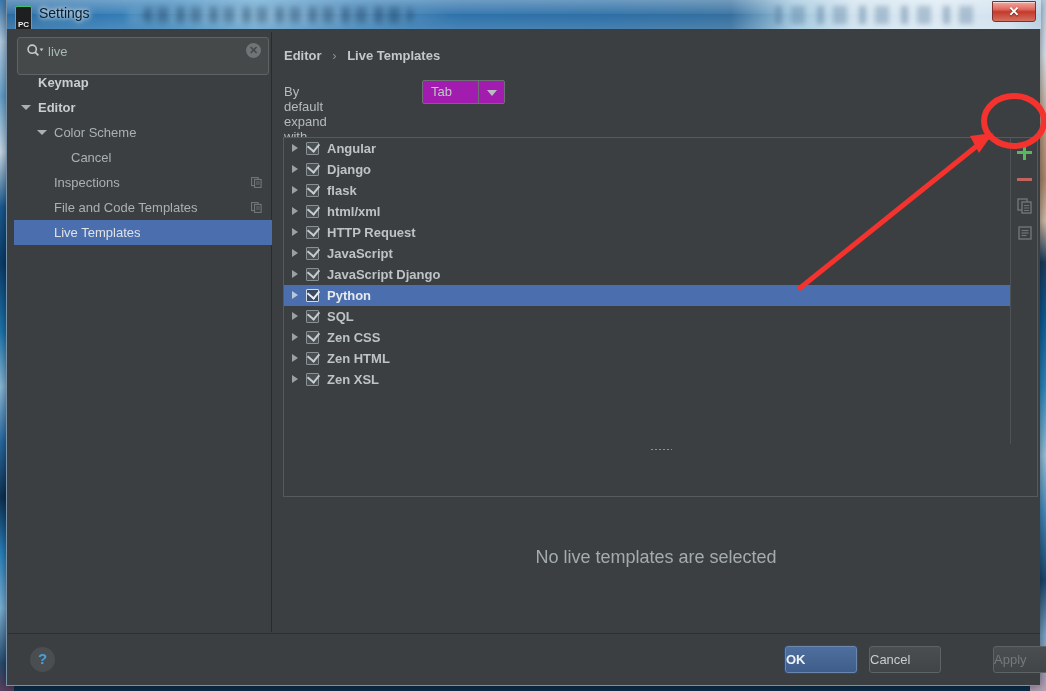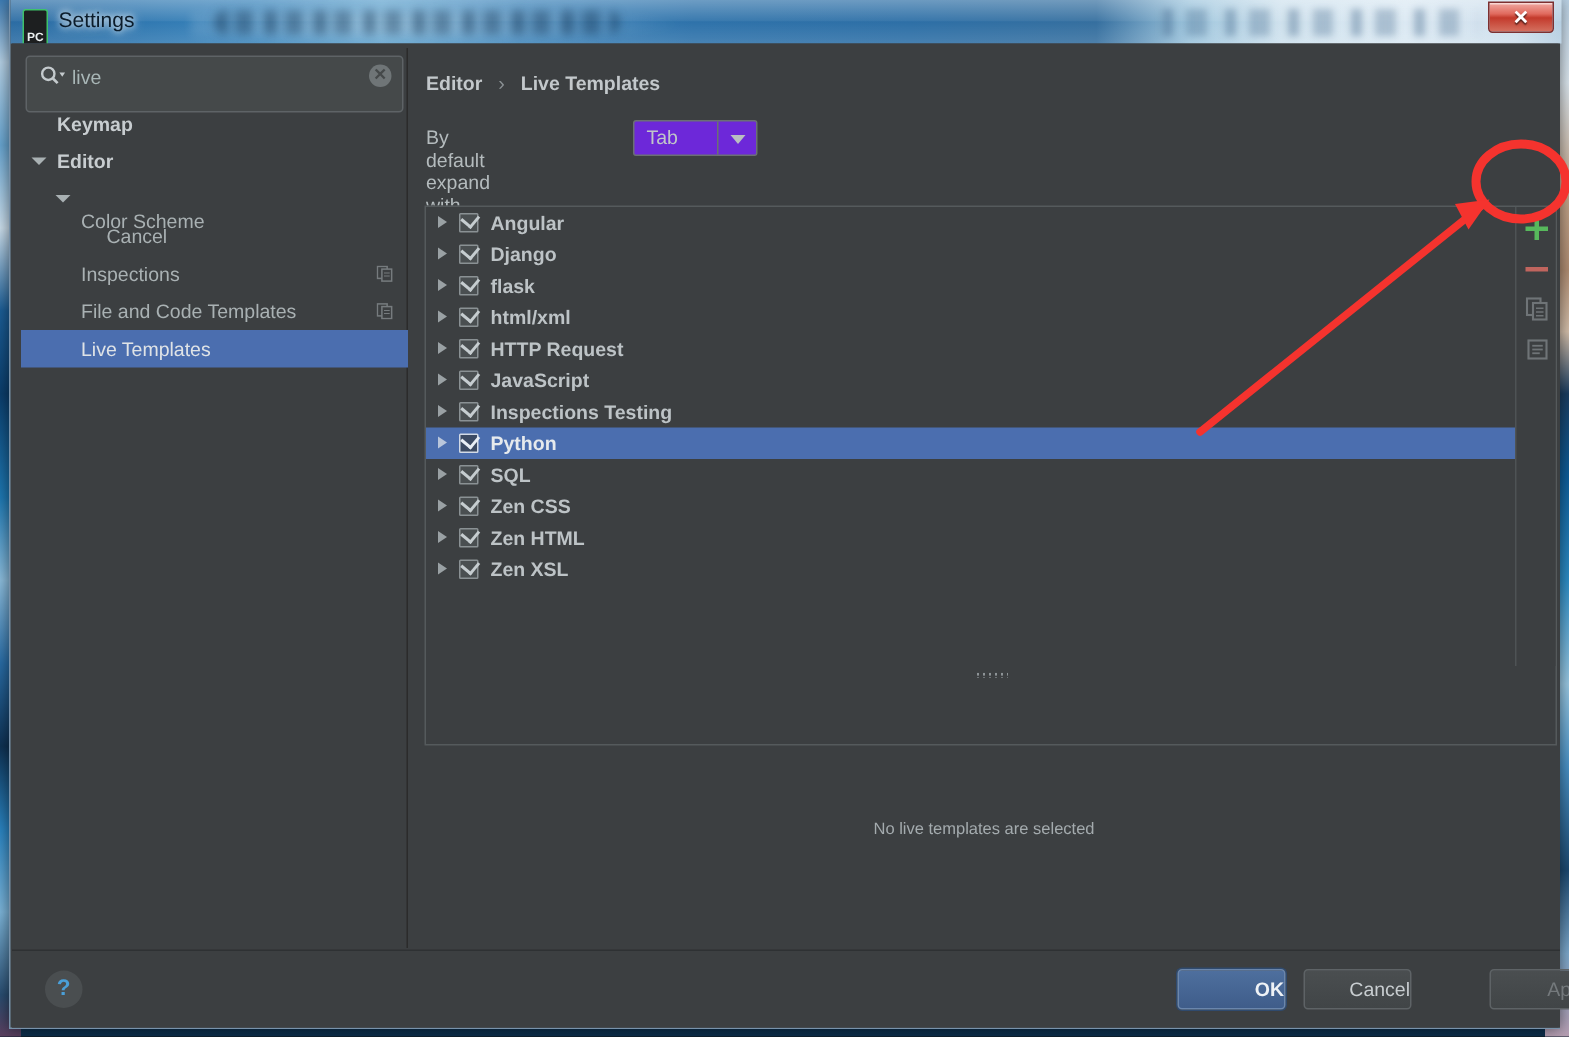--- a/index.html
+++ b/index.html
@@ -153,21 +153,21 @@
   #breadcrumb {
     position: absolute; left: 11px; top: 16px;
     font-size: 13px; font-weight: bold; color: #c3c8cb;
   }
   #breadcrumb .sep { color: #8a9093; font-weight: normal; margin: 0 7px; }
 
   #expand-row { position: absolute; left: 11px; top: 48px; height: 24px; }
   #expand-label { position: absolute; left: 0; top: 4px; font-size: 13px; color: #b4bbbd; }
   #expand-combo {
     position: absolute; left: 138px; top: 0; width: 83px; height: 24px;
-    background: #6d28d9; border: 1px solid #6b7073; border-radius: 2px;
+    background: #a21caf; border: 1px solid #6b7073; border-radius: 2px;
   }
   #expand-value { position: absolute; left: 8px; top: 3px; font-size: 13px; color: #c0c6c8; }
   #expand-arrowbox {
     position: absolute; right: 0; top: 0; width: 26px; height: 22px;
     border-left: 1px solid #6b7073; cursor: pointer;
   }
   #expand-arrowbox .caret {
     position: absolute; left: 8px; top: 9px; width: 0; height: 0;
     border-left: 5px solid transparent; border-right: 5px solid transparent;
     border-top: 6px solid #b9bfc1;
@@ -220,39 +220,39 @@
   #splitter { position: absolute; left: 10px; top: 414px; width: 755px; height: 9px; cursor: ns-resize; }
   #splitter .grip {
     position: absolute; left: 50%; top: 2px; transform: translateX(-50%);
     width: 22px; height: 4px;
     background-image: radial-gradient(circle, #8d9396 0.8px, transparent 1px);
     background-size: 4px 3px;
   }
 
   #empty-msg {
     position: absolute; left: 0; top: 515px; width: 766px; text-align: center;
-    font-size: 11px; color: #a4abae;
+    font-size: 18px; color: #a4abae;
   }
 
   
   #bottombar {
     position: absolute; left: 0; top: 604px; width: 1032px; height: 52px;
     background: #3c3f41; border-top: 1px solid #2e3133;
   }
   #help-btn {
     position: absolute; left: 22px; top: 13px; width: 25px; height: 25px;
     border-radius: 50%; background: #4a4e50;
     color: #4a9fd8; font-size: 15px; font-weight: bold;
     text-align: center; line-height: 24px; cursor: pointer;
   }
   .dlg-btn {
     position: absolute; top: 12px; height: 27px;
     border: 1px solid #5e6366; border-radius: 3px;
     background: linear-gradient(180deg, #4a4e50, #414547);
-    color: #c8cdd0; font-size: 13px; text-align: right; line-height: 25px;
+    color: #c8cdd0; font-size: 13px; text-align: left; line-height: 25px;
     cursor: pointer; font-family: "Liberation Sans", sans-serif;
   }
   #ok-btn {
     left: 777px; width: 72px;
     background: linear-gradient(180deg, #4e6f9e, #3f5d8a);
     border-color: #6a86ac; color: #eef2f6; font-weight: bold;
     box-shadow: 0 0 0 1px #2f4a6e;
   }
   #cancel-btn { left: 861px; width: 72px; }
   #apply-btn { left: 945px; width: 72px; color: #74797c; margin-left: 40px; }
@@ -294,21 +294,21 @@
       <div id="tree">
           <div class="tree-row bold">
             <span class="tree-label" style="left: 24px;">Keymap</span>
           </div>
           <div class="tree-row bold">
             <div class="tw open" style="left: 7px;"></div>
             <span class="tree-label" style="left: 24px;">Editor</span>
           </div>
           <div class="tree-row">
             <div class="tw open" style="left: 23px;"></div>
-            <span class="tree-label" style="left: 40px; margin-top: 15px;">Color Scheme</span>
+            <span class="tree-label" style="left: 40px;">Color Scheme</span>
           </div>
           <div class="tree-row">
             <span class="tree-label" style="left: 57px;">Cancel</span>
           </div>
           <div class="tree-row">
             <span class="tree-label" style="left: 40px;">Inspections</span>
             <svg class="scope-icon" viewBox="0 0 11 11">
               <rect x="0.6" y="0.6" width="6.5" height="8" fill="none" stroke="#9aa1a4" stroke-width="1"></rect>
               <rect x="3.6" y="2.4" width="6.5" height="8" fill="#3c3f41" stroke="#9aa1a4" stroke-width="1"></rect>
               <line x1="5" y1="5" x2="8.8" y2="5" stroke="#9aa1a4" stroke-width="0.8"></line>
@@ -390,21 +390,21 @@
               <div class="cb">
                 <div class="tick"></div>
               </div>
               <span class="txt">JavaScript</span>
             </div>
             <div class="item">
               <div class="arrow"></div>
               <div class="cb">
                 <div class="tick"></div>
               </div>
-              <span class="txt">Inspections Testing</span>
+              <span class="txt">JavaScript Django</span>
             </div>
             <div class="item selected">
               <div class="arrow"></div>
               <div class="cb">
                 <div class="tick"></div>
               </div>
               <span class="txt">Python</span>
             </div>
             <div class="item">
               <div class="arrow"></div>

